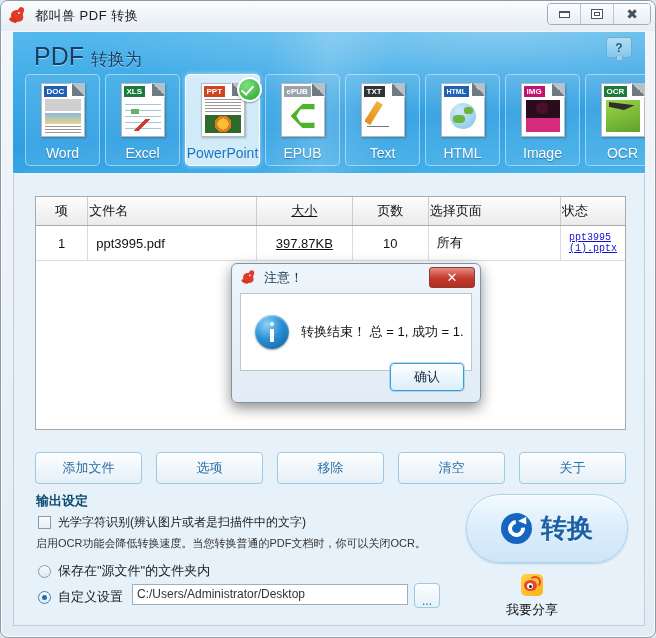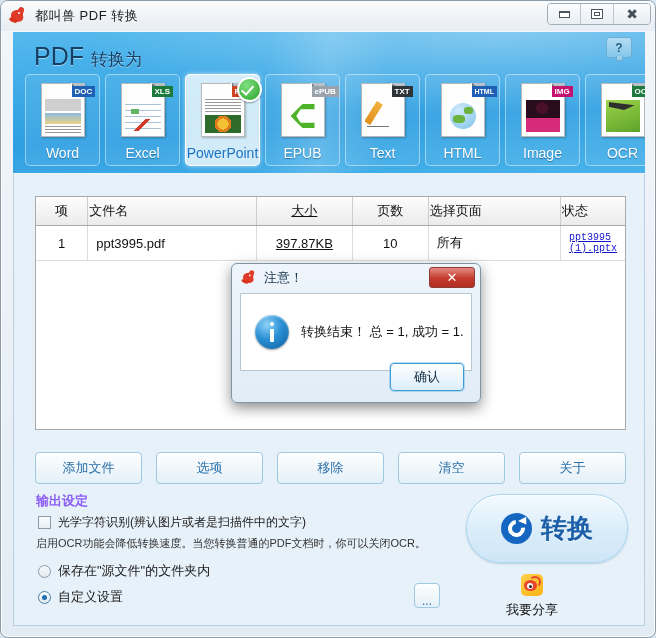--- a/index.html
+++ b/index.html
@@ -117,21 +117,20 @@
   }
   .doc .fold{
     position:absolute;right:-1px;top:-1px;width:13px;height:13px;
     background:linear-gradient(225deg,#b9c0c6 50%,#6f7a83 50%);
     border-left:1px solid #fff;border-bottom:1px solid #fff;
   }
   .doc .tag{
     position:absolute;left:2px;top:2px;height:11px;padding:0 3px;
     font-size:8px;font-weight:bold;color:#fff;line-height:11px;
     font-family:"Liberation Sans",sans-serif;
-    margin-left:28px;
   }
   .doc .body{position:absolute;left:3px;top:15px;right:3px;bottom:3px;overflow:hidden;}
   .lines{background:repeating-linear-gradient(#9a9a9a 0 1px,transparent 1px 3px);}
   .check{
     position:absolute;right:-3px;top:2px;width:21px;height:21px;border-radius:50%;
     background:radial-gradient(circle at 35% 30%,#7fe07f,#2aa32a);
     border:2px solid #fff;box-shadow:0 1px 2px rgba(0,0,0,.35);
   }
   .check:after{
     content:"";position:absolute;left:5px;top:4px;width:5px;height:10px;
@@ -172,21 +171,21 @@
   }
   
   .btnrow{position:absolute;left:21px;top:278px;width:591px;display:flex;gap:14px;}
   .btn{
     width:105px;height:30px;border:1px solid #9fc9e0;border-radius:4px;
     background:linear-gradient(#fdfefe,#e4f0f8);
     color:#2b6fa8;font-size:13px;display:flex;align-items:center;justify-content:center;
     box-shadow:inset 0 1px 0 #fff;
   }
   
-  .sect-title{position:absolute;left:22px;top:318px;font-size:13px;font-weight:bold;color:#8b5cf6;}
+  .sect-title{position:absolute;left:22px;top:318px;font-size:13px;font-weight:bold;color:#0c4a6e;}
   .ocr-row{position:absolute;left:24px;top:340px;display:flex;align-items:center;gap:7px;font-size:12px;color:#1b1b1b;}
   .cbox{width:13px;height:13px;border:1px solid #8a9aa6;background:linear-gradient(#fafcfd,#e7eef4);box-sizing:border-box;}
   .hint{position:absolute;left:22px;top:362px;font-size:11px;color:#333;}
   .radio-row{position:absolute;left:24px;display:flex;align-items:center;gap:7px;font-size:13px;color:#1b1b1b;}
   .r1{top:388px;}
   .r2{top:414px;}
   .radio{width:13px;height:13px;border-radius:50%;border:1px solid #8a9aa6;background:linear-gradient(#f7fafc,#e2eaf1);box-sizing:border-box;position:relative;}
   .radio.on{border-color:#4a7fa5;}
   .radio.on:after{content:"";position:absolute;left:3px;top:3px;width:5px;height:5px;border-radius:50%;background:#1f6fb2;}
   .pathbox{
@@ -469,20 +468,21 @@
     <div class="radio-row r1">
       <span class="radio"></span>
       <span>保存在"源文件"的文件夹内</span>
     </div>
 
     <div class="radio-row r2">
       <span class="radio on"></span>
       <span>自定义设置</span>
     </div>
 
+    <div class="pathbox">C:/Users/Administrator/Desktop</div>
     <div class="browse">...</div>
 
     <div class="convert">
       <span class="refresh"></span>
       <span class="txt">转换</span>
     </div>
 
     <div class="share">
       <span class="weibo">
         <span class="eye"></span>

